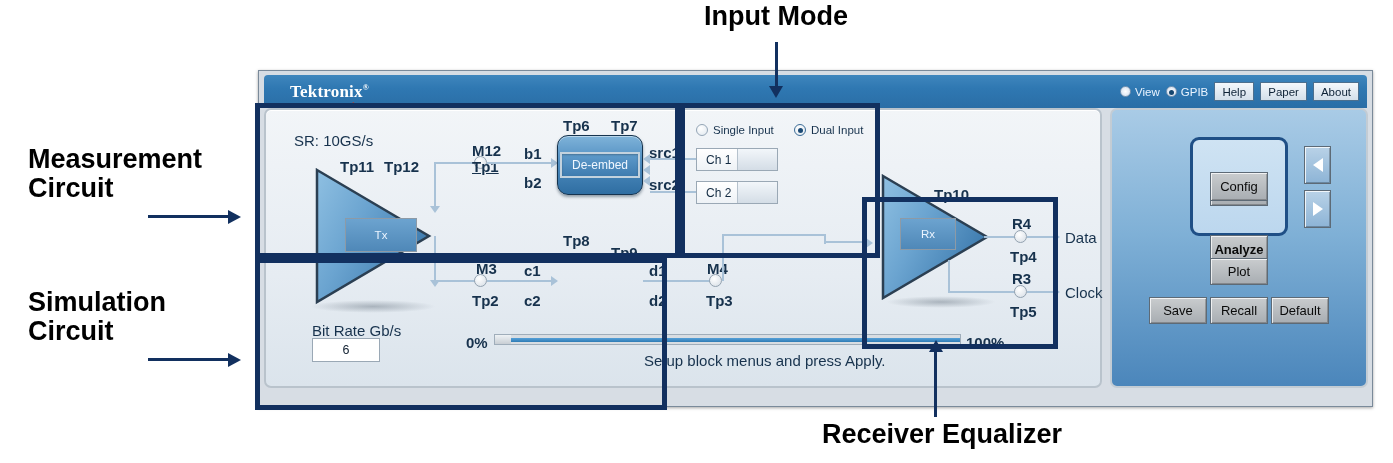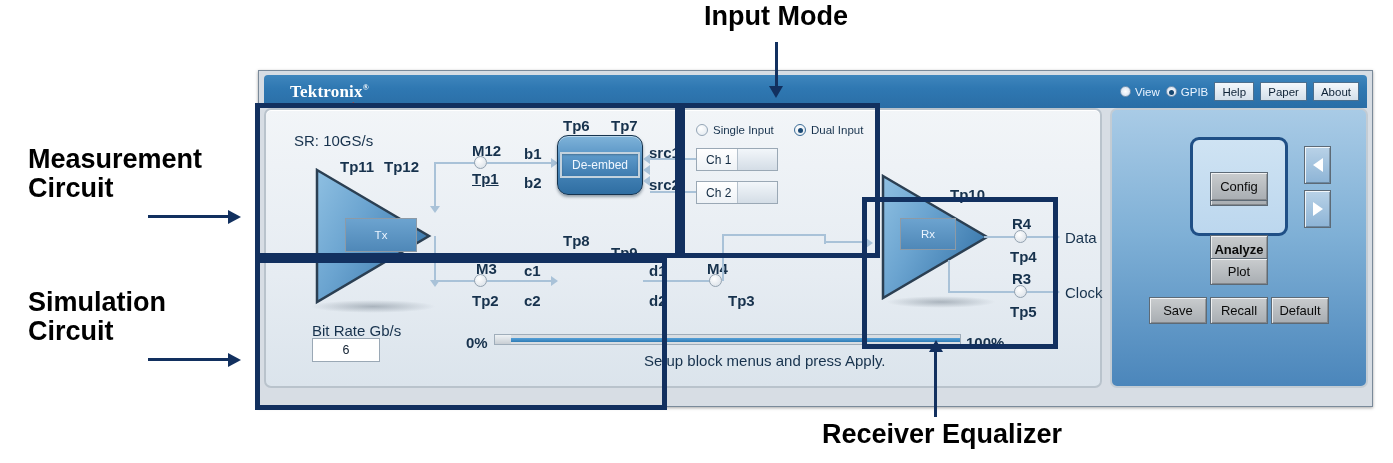--- a/index.html
+++ b/index.html
@@ -228,21 +228,21 @@
       <div class="wire" style="left:168px;top:52px;width:2px;height:46px;"></div>
       <div class="arrw arr-d" style="left:164px;top:96px;"></div>
       <div class="wire" style="left:168px;top:126px;width:2px;height:46px;"></div>
       <div class="arrw arr-d" style="left:164px;top:170px;"></div>
       <div class="wire" style="left:168px;top:52px;width:50px;height:2px;"></div>
       <div class="wire" style="left:168px;top:170px;width:50px;height:2px;"></div>
 
       <div class="lbl b" style="left:206px;top:32px;">M12</div>
       <div class="wire" style="left:168px;top:52px;width:44px;height:2px;"></div>
       <div class="tp" style="left:208px;top:46px;"></div>
-      <div class="lbl b" style="left:206px;top:60px;text-decoration:underline;">Tp1</div>
+      <div class="lbl b" style="left:206px;top:48px;text-decoration:underline;">Tp1</div>
       <div class="wire" style="left:221px;top:52px;width:66px;height:2px;"></div>
       <div class="arrw arr-r" style="left:285px;top:48px;"></div>
 
       <div class="lbl b" style="left:258px;top:35px;">b1</div>
       <div class="lbl b" style="left:258px;top:64px;">b2</div>
 
       <div class="lbl b" style="left:297px;top:7px;">Tp6</div>
       <div class="lbl b" style="left:345px;top:7px;">Tp7</div>
       <div class="blk" style="left:291px;top:25px;width:86px;height:60px;">
         <div class="inner">De-embed</div>
@@ -290,21 +290,21 @@
 
       <div class="lbl b" style="left:297px;top:122px;">Tp8</div>
       <div class="lbl b" style="left:345px;top:134px;">Tp9</div>
 
       <div class="lbl b" style="left:383px;top:152px;">d1</div>
       <div class="lbl b" style="left:383px;top:182px;">d2</div>
 
       <div class="wire" style="left:377px;top:170px;width:72px;height:2px;"></div>
       <div class="lbl b" style="left:441px;top:150px;">M4</div>
       <div class="tp" style="left:443px;top:164px;"></div>
-      <div class="lbl b" style="left:440px;top:182px;margin-left:22px;">Tp3</div>
+      <div class="lbl b" style="left:440px;top:182px;">Tp3</div>
       <div class="wire" style="left:456px;top:124px;width:2px;height:47px;"></div>
       <div class="wire" style="left:456px;top:124px;width:104px;height:2px;"></div>
       <div class="wire" style="left:558px;top:124px;width:2px;height:10px;"></div>
       <div class="arrw arr-r" style="left:600px;top:128px;"></div>
       <div class="wire" style="left:558px;top:131px;width:46px;height:2px;"></div>
 
       <div class="shadow" style="left:620px;top:186px;width:110px;height:12px;"></div>
       <div class="tri" style="left:614px;top:64px;">
         <svg width="110" height="126" viewBox="0 0 110 126">
           <defs>
@@ -313,21 +313,21 @@
                 <stop offset="0.45" stop-color="#6ba4d0"></stop>
             <stop offset="1" stop-color="#3b79ad"></stop>
               </linearGradient>
             </defs>
           <polygon points="3,2 107,63 3,124" fill="url(#grx)" stroke="#2b3f52" stroke-width="2.5"></polygon>
         </svg>
         <div class="tri-cap" style="left:20px;top:44px;width:56px;height:32px;">
           <span>Rx</span>
         </div>
       </div>
-      <div class="lbl b" style="left:684px;top:76px;">Tp10</div>
+      <div class="lbl b" style="left:668px;top:76px;">Tp10</div>
 
       <div class="wire" style="left:718px;top:126px;width:34px;height:2px;"></div>
       <div class="lbl b" style="left:746px;top:105px;">R4</div>
       <div class="tp" style="left:748px;top:120px;"></div>
       <div class="lbl b" style="left:744px;top:138px;">Tp4</div>
       <div class="wire" style="left:761px;top:126px;width:28px;height:2px;"></div>
       <div class="arrw arr-r" style="left:787px;top:122px;"></div>
       <div class="lbl" style="left:799px;top:119px;">Data</div>
 
       <div class="wire" style="left:682px;top:150px;width:2px;height:32px;"></div>

